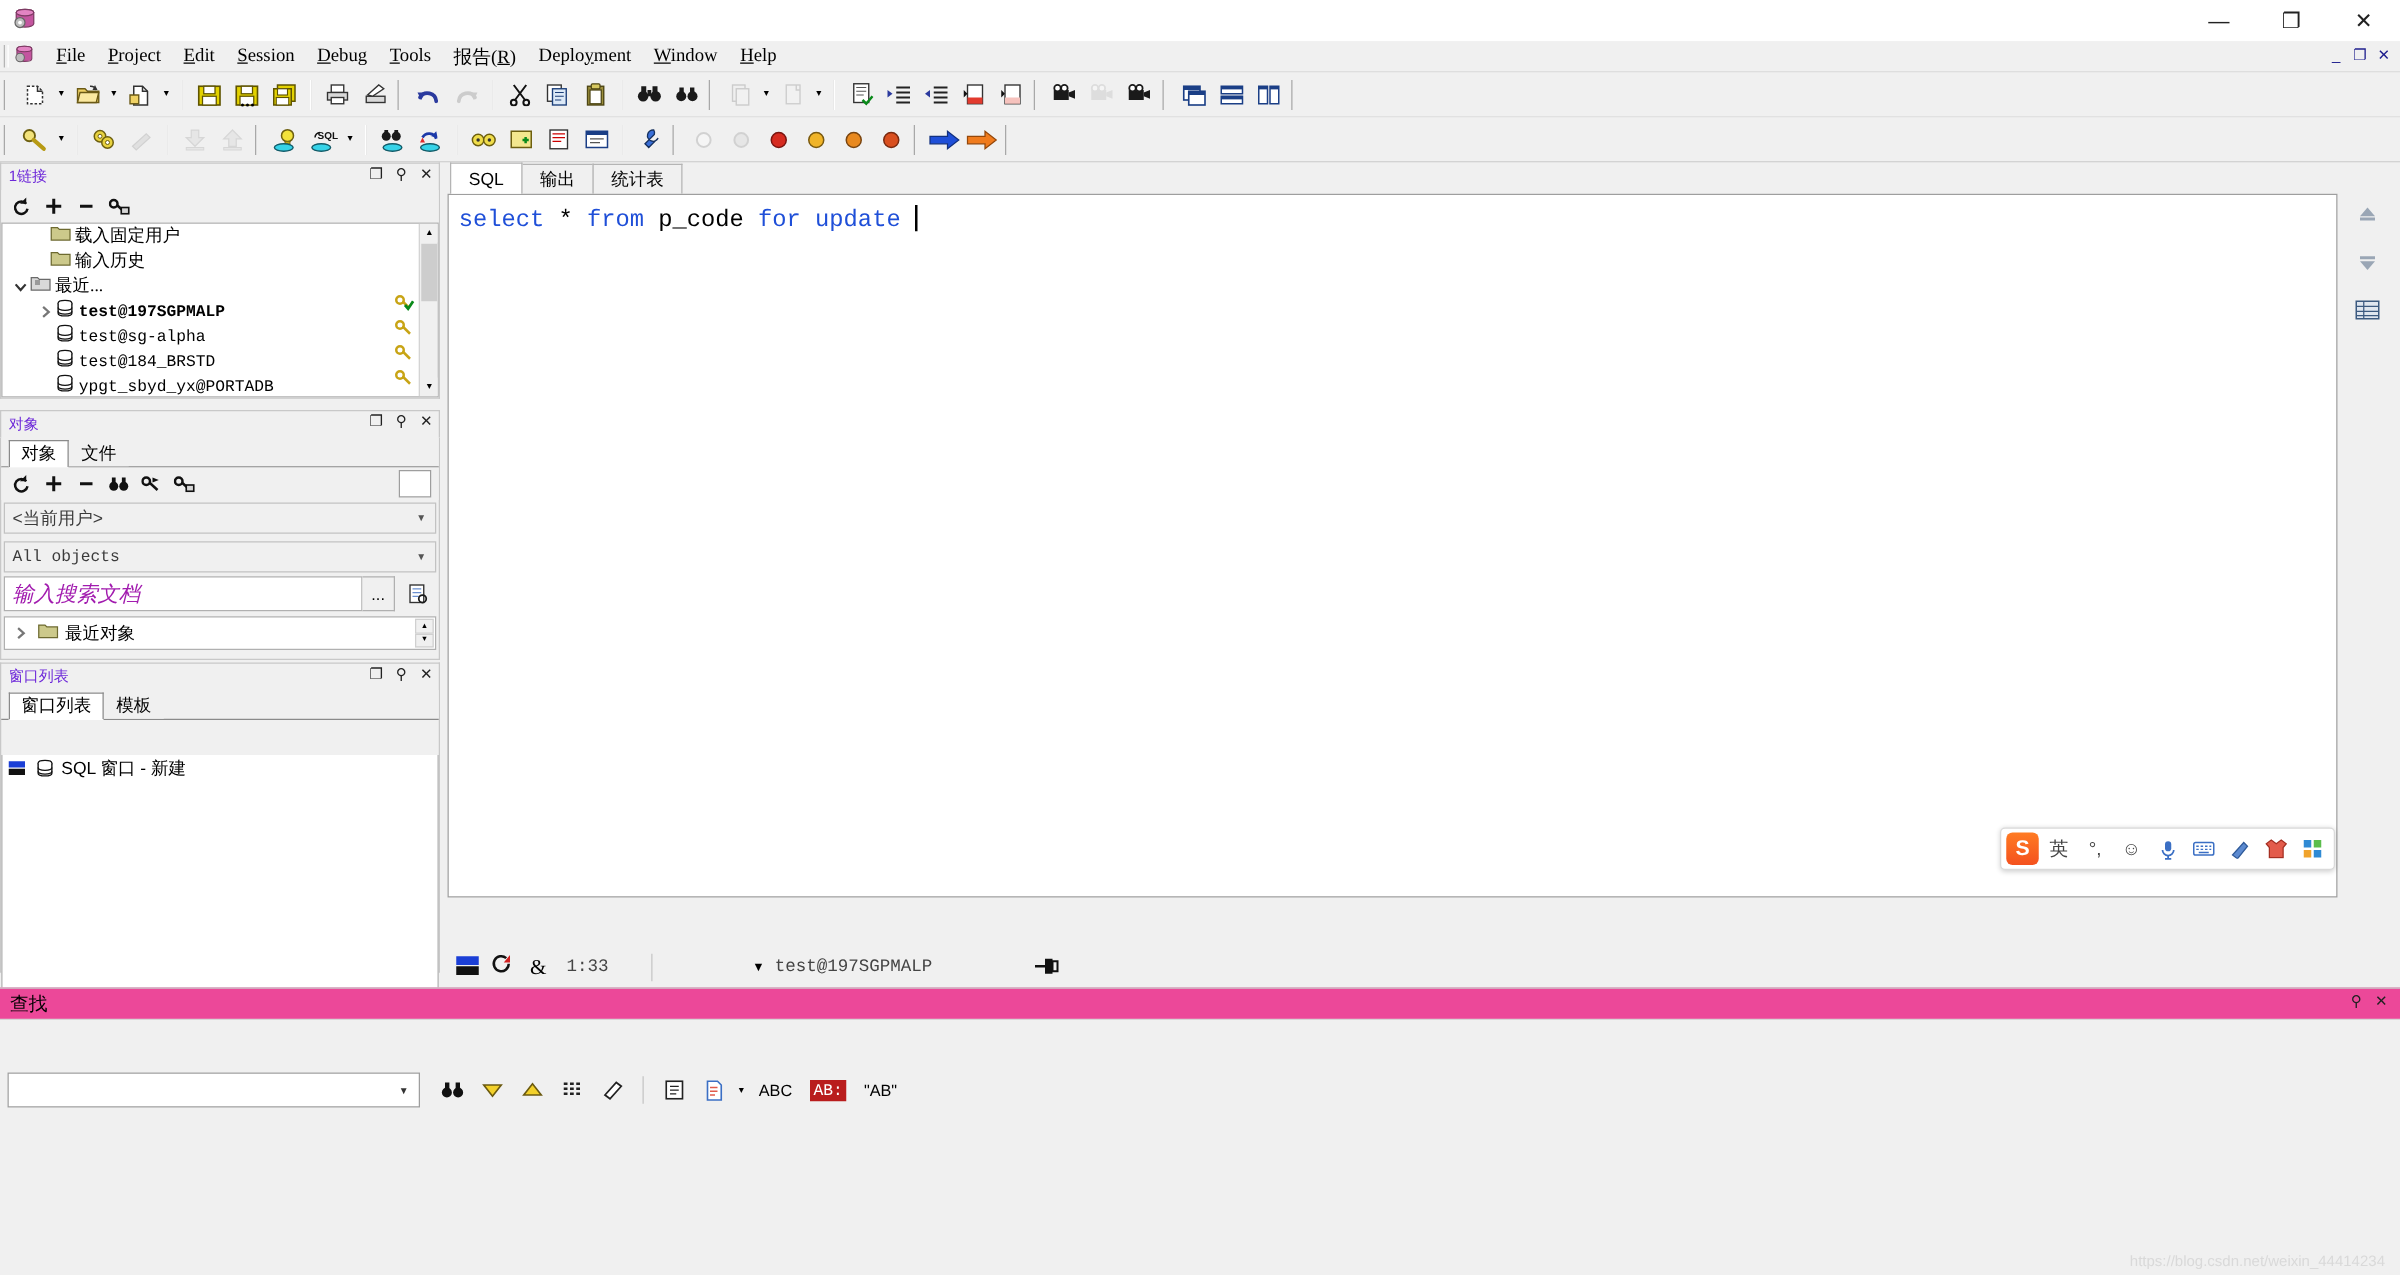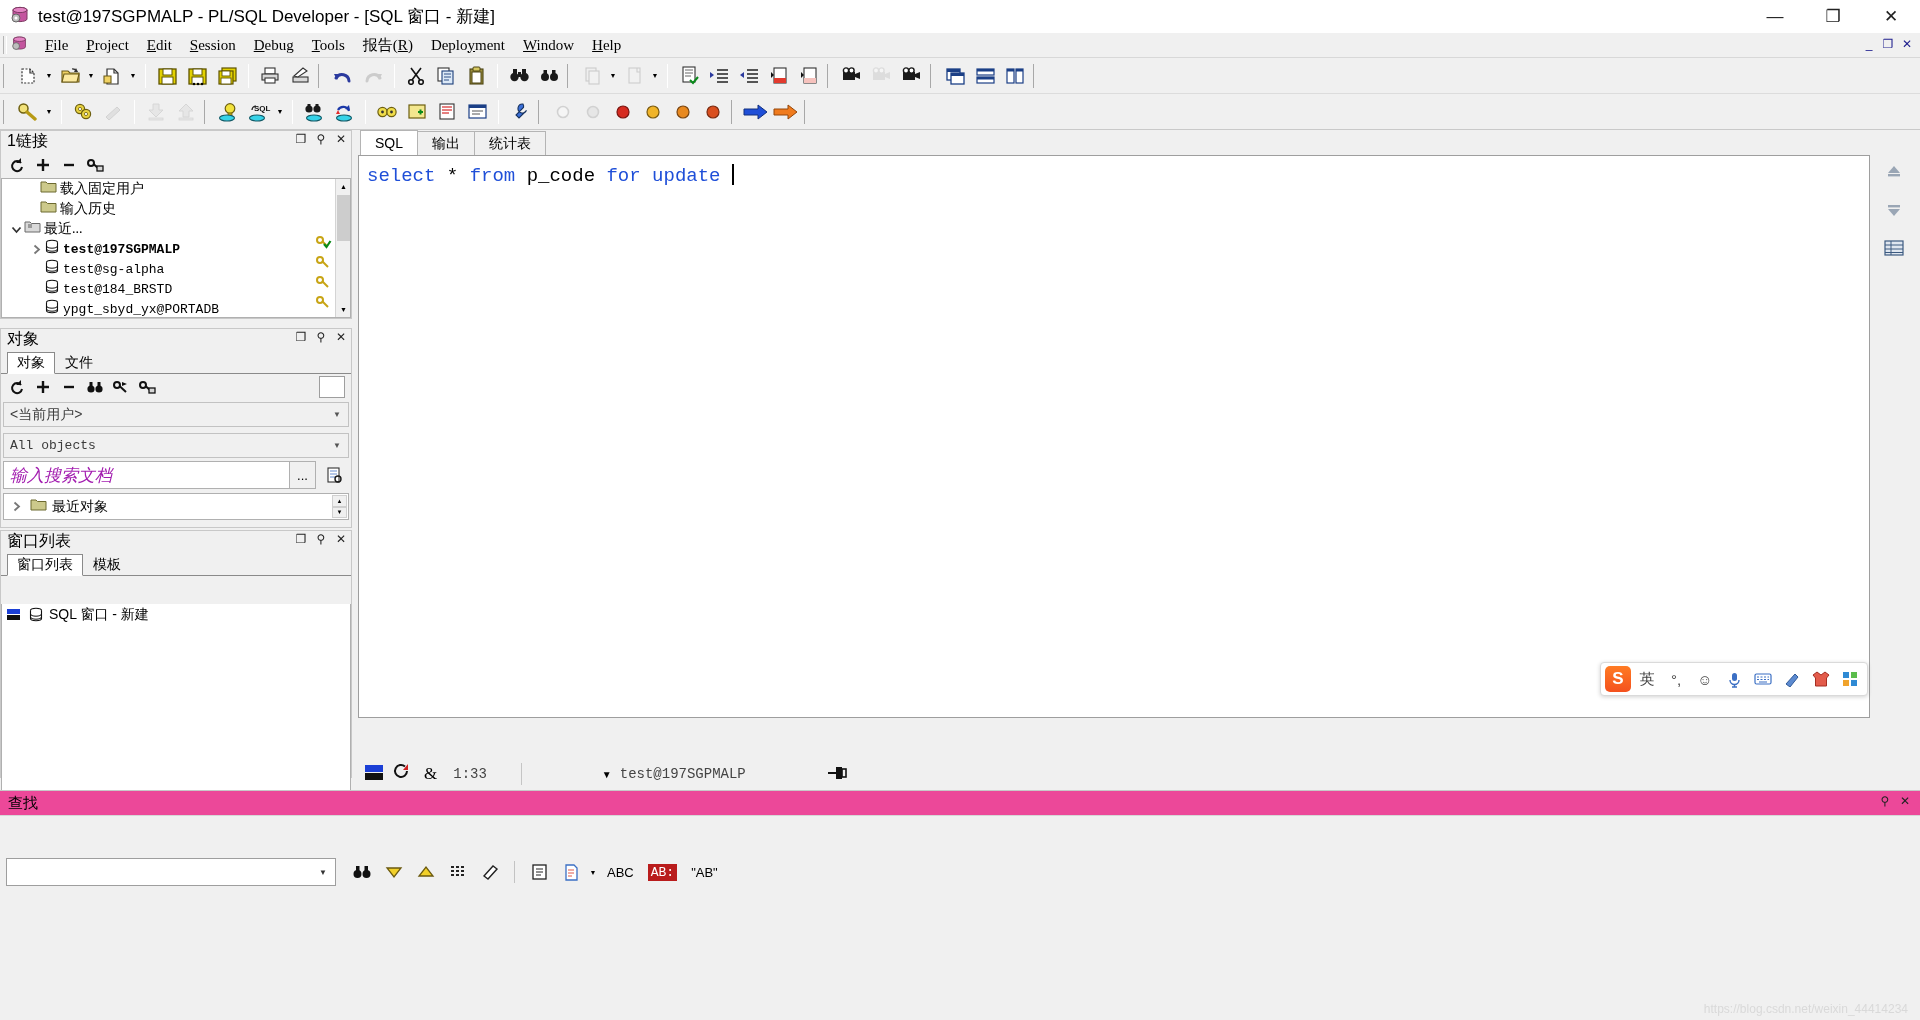--- a/index.html
+++ b/index.html
@@ -56,21 +56,21 @@
   .tbtn.dis { opacity:0.35; }
   .tarrow { width:12px; height:30px; display:flex; align-items:center; justify-content:center; font-size:7px; color:#000; }
 
   
   .leftdock { position:absolute; left:0; top:130px; width:352px; height:628px; background:#f0f0f0; }
 
   .panel-caption {
     height:22px; background:#f0f0f0; display:flex; align-items:center;
     border:1px solid #c8c8c8; border-bottom:none; position:relative;
   }
-  .panel-caption .cap-text { font-size:16px; padding-left:6px; color:#000000; font-family:"Liberation Sans",sans-serif; }
+  .panel-caption .cap-text { font-size:12px; padding-left:6px; color:#6d28d9; font-family:"Liberation Sans",sans-serif; }
   .cap-btns { position:absolute; right:3px; top:2px; display:flex; gap:6px; align-items:center; }
   .cap-btn { font-size:12px; line-height:12px; color:#222; width:14px; text-align:center; }
 
   .panel-body { background:#f0f0f0; border:1px solid #c8c8c8; border-top:none; }
 
   .mini-toolbar { height:26px; display:flex; align-items:center; padding-left:4px; background:#f0f0f0; gap:2px; }
   .mbtn { width:24px; height:22px; display:flex; align-items:center; justify-content:center; border:1px solid transparent; }
 
   .tree {
     background:#ffffff; border:1px solid #b0b0b0; position:relative; overflow:hidden;
@@ -179,21 +179,20 @@
   <div class="titlebar">
     <span class="tb-icon">
       <svg width="20" height="20" viewBox="0 0 20 20">
         <ellipse cx="10" cy="5" rx="7" ry="2.6" fill="#d469b0" stroke="#7d3a63" stroke-width="1"></ellipse>
         <path d="M3 5 v9 a7 2.6 0 0 0 14 0 V5" fill="#c4559f" stroke="#7d3a63" stroke-width="1"></path>
         <ellipse cx="10" cy="5" rx="7" ry="2.6" fill="#e384c3" stroke="#7d3a63" stroke-width="1"></ellipse>
         <circle cx="6" cy="13" r="4" fill="#bdbdbd" stroke="#666" stroke-width="1"></circle>
         <circle cx="6" cy="13" r="1.5" fill="#fff"></circle>
       </svg>
     </span>
-    <span class="tb-text">test@197SGPMALP - PL/SQL Developer - [SQL 窗口 - 新建]</span>
     <div class="tb-buttons">
       <div class="tb-btn">—</div>
       <div class="tb-btn">❐</div>
       <div class="tb-btn close">✕</div>
     </div>
   </div>
 
   <div class="menubar">
     <div class="mb-grip"></div>
     <span class="mb-icon">

